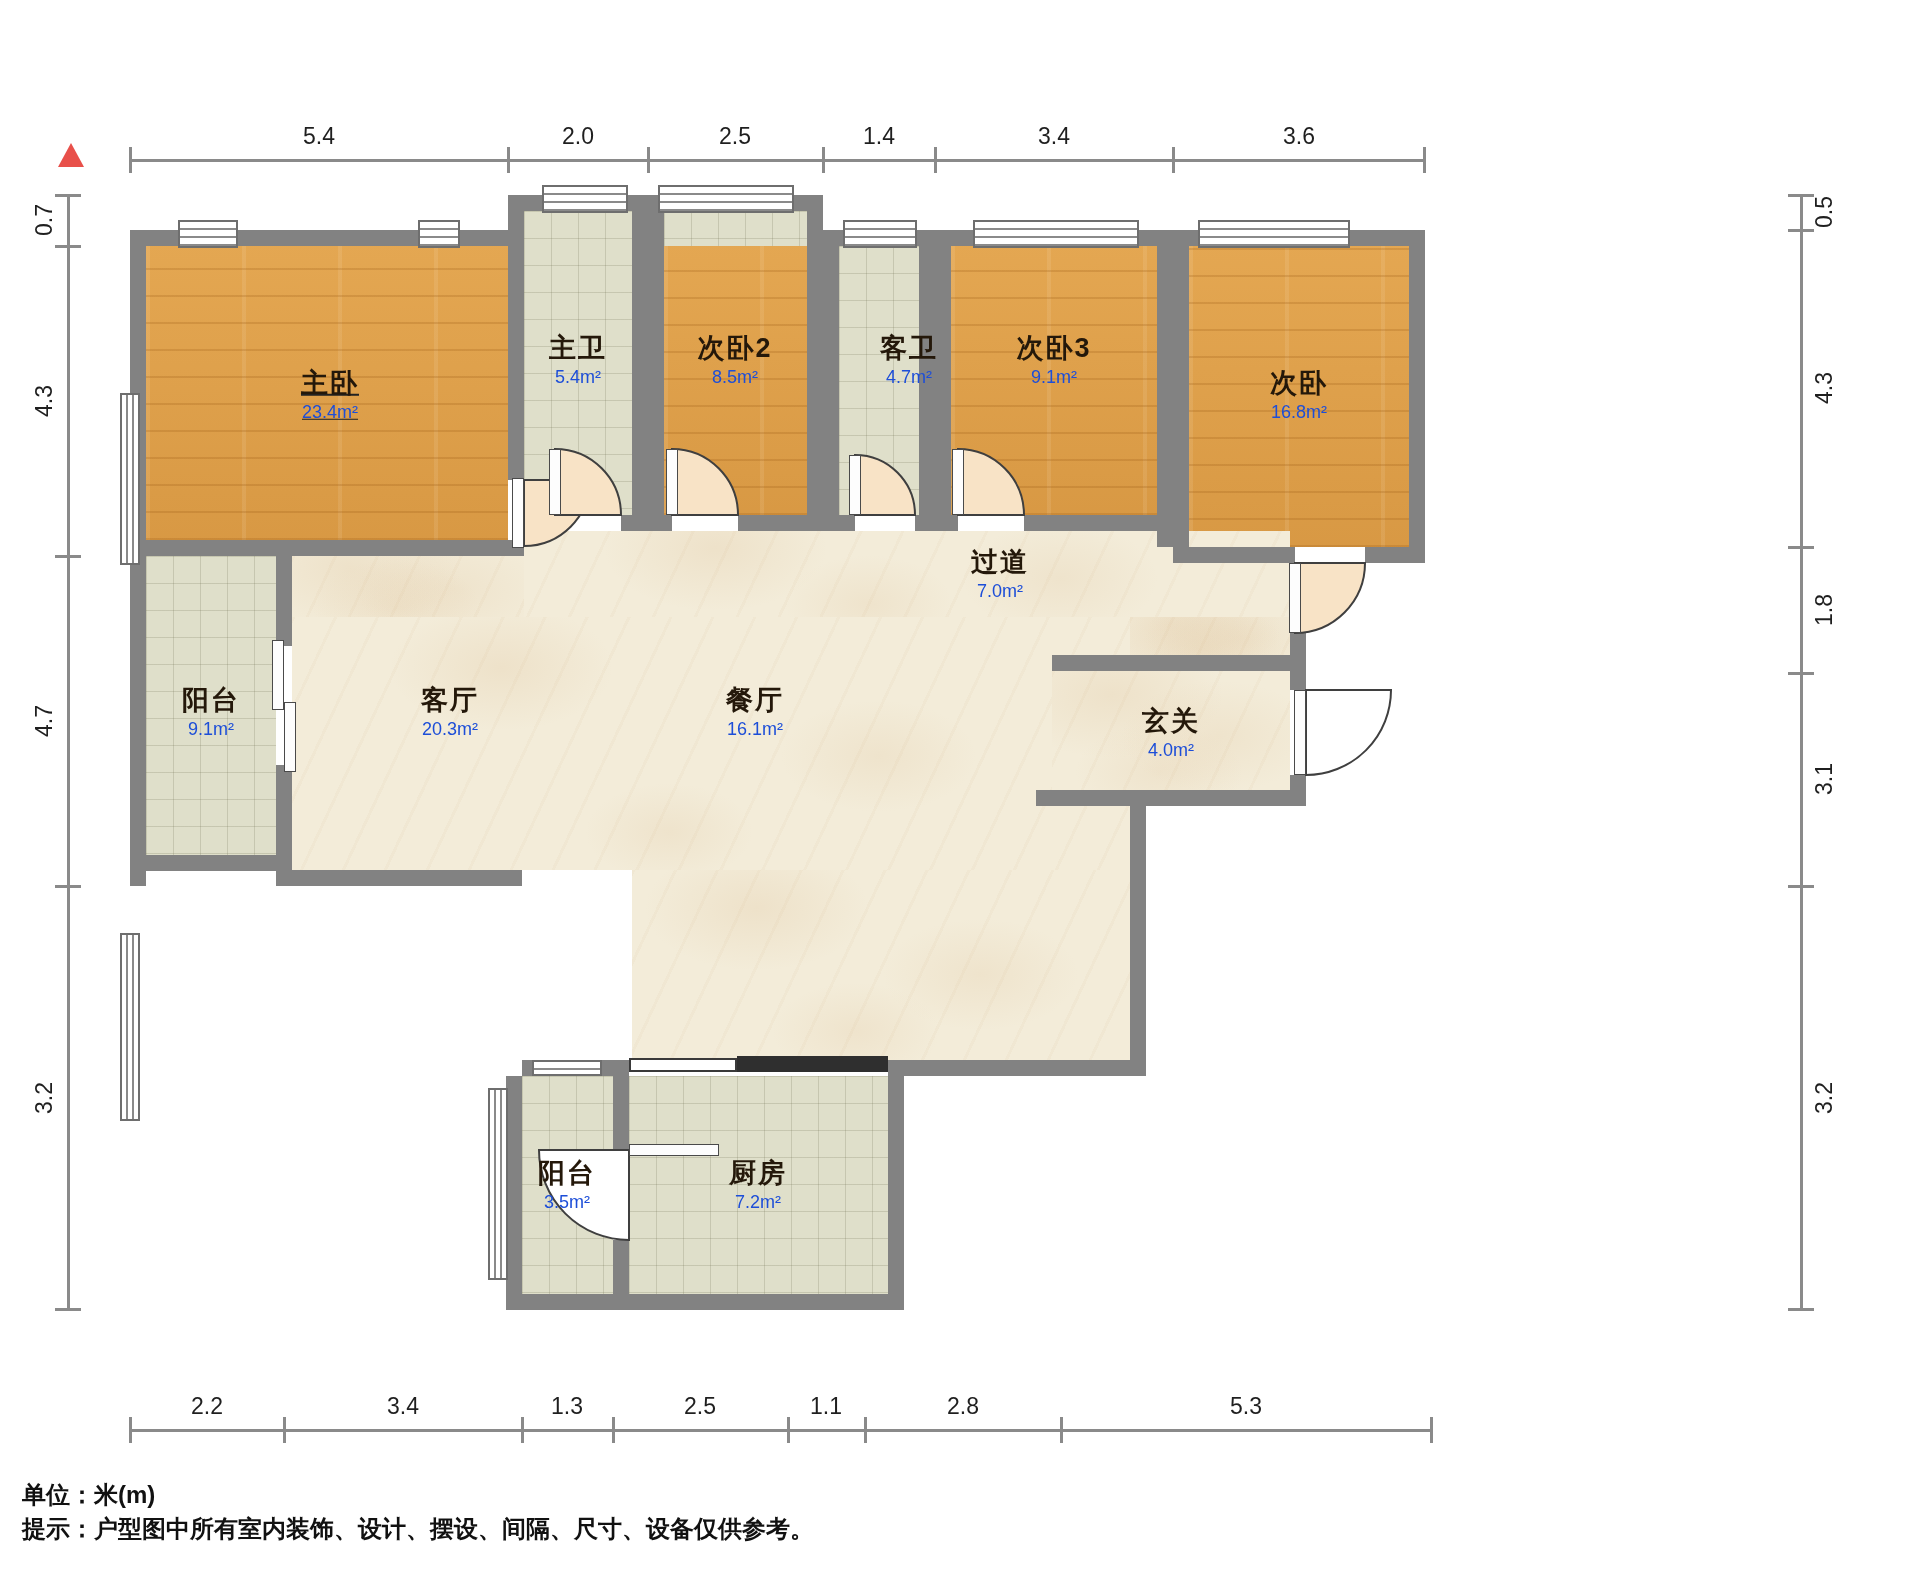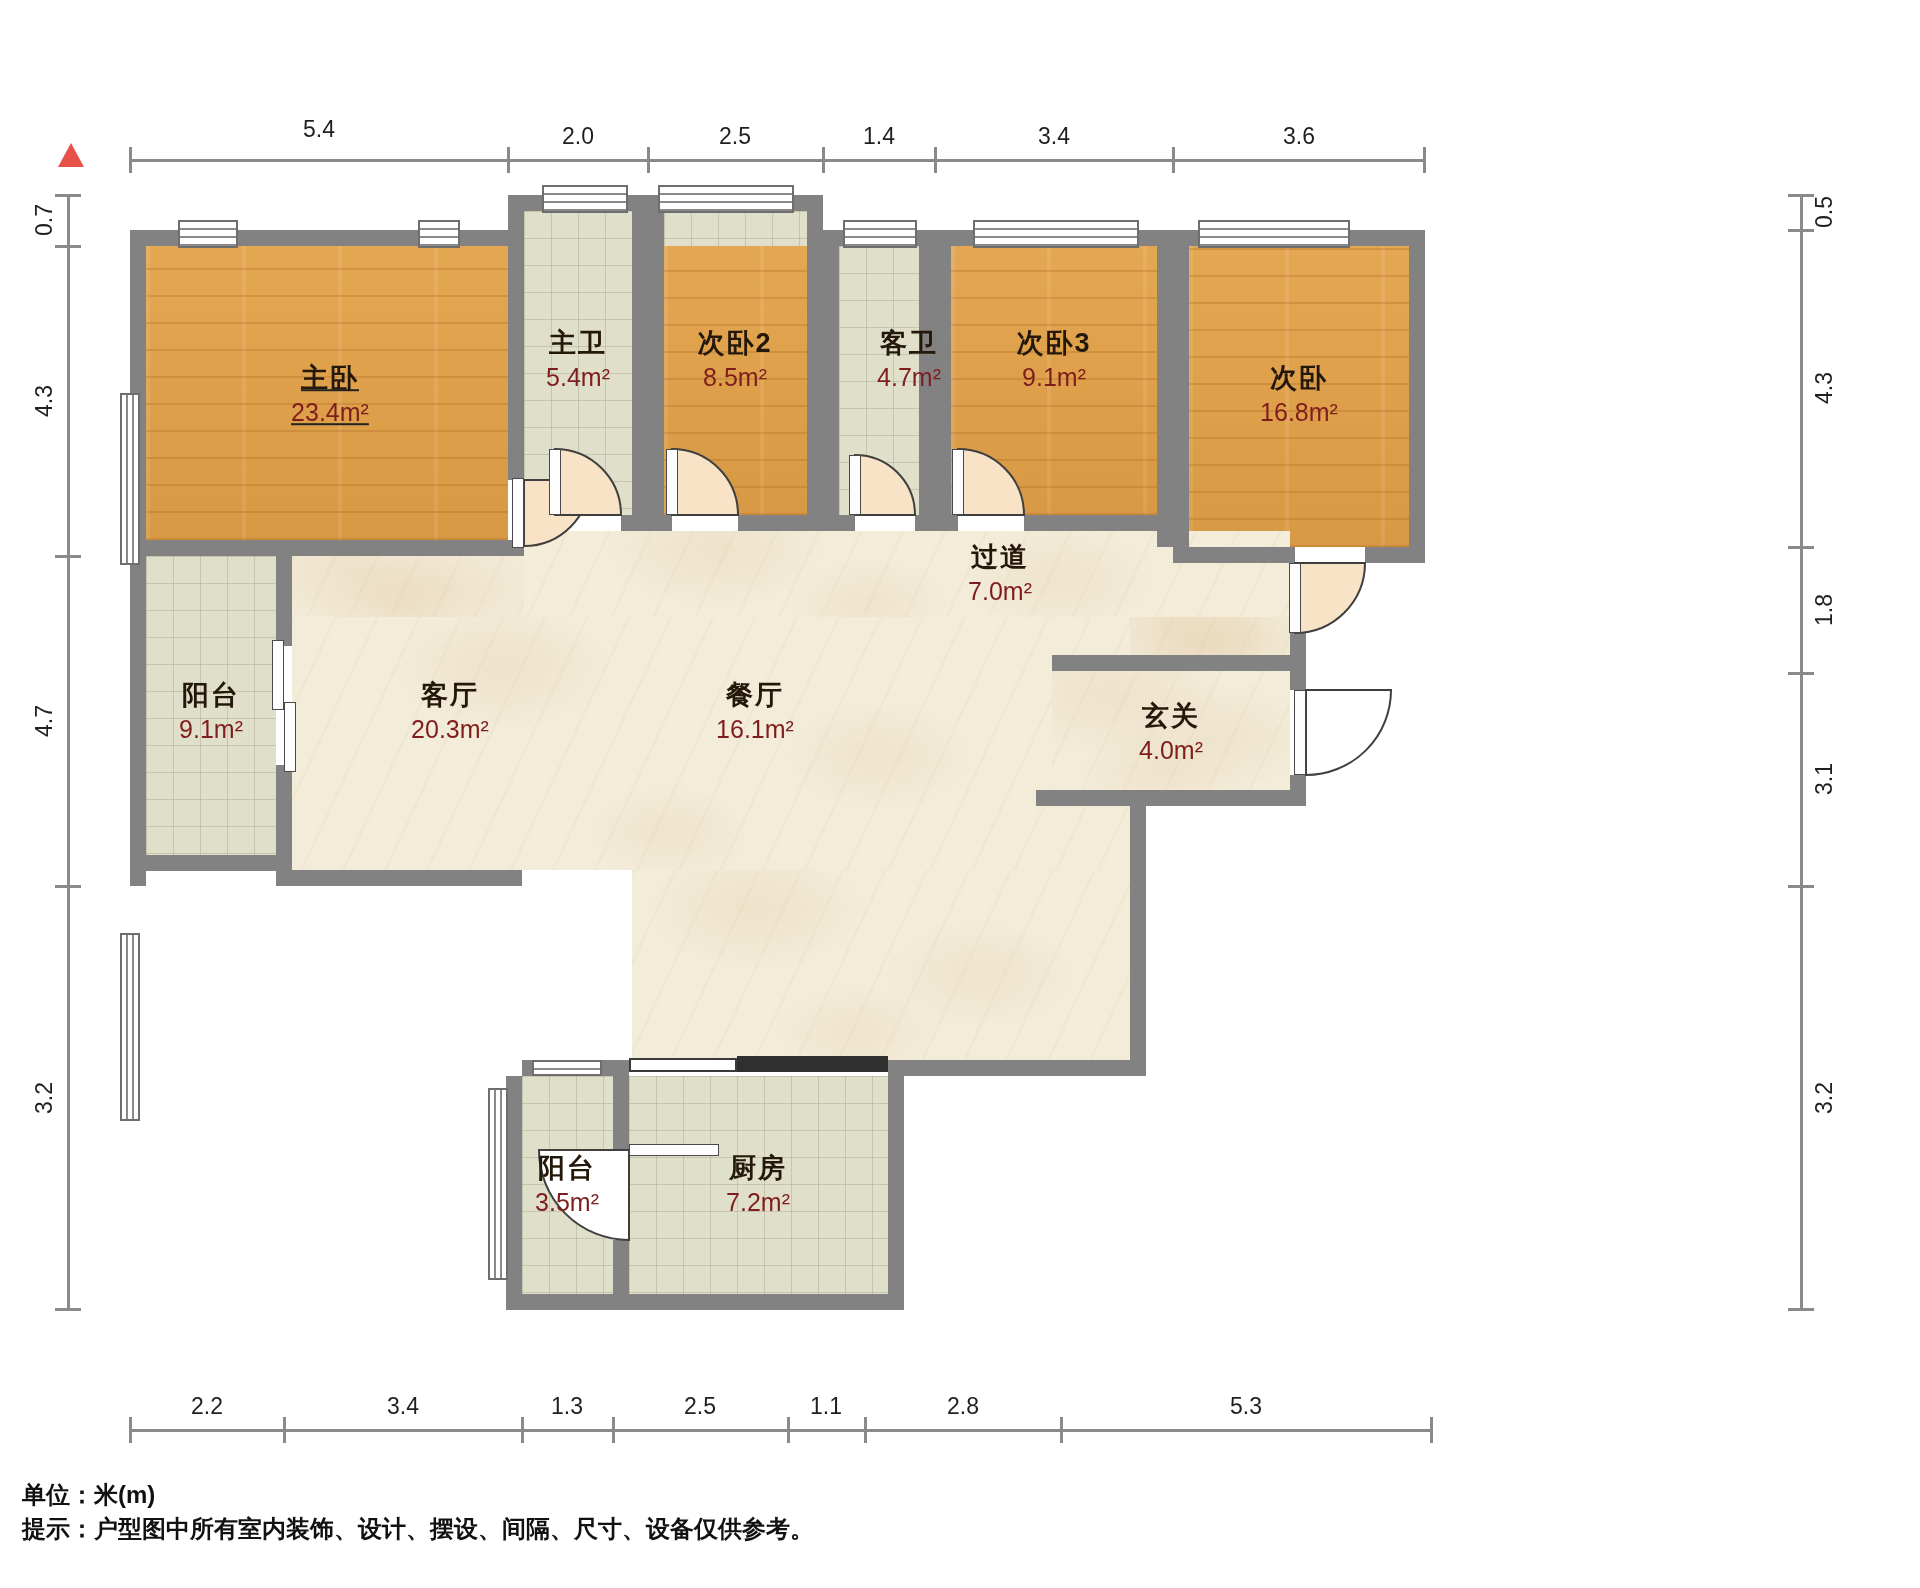--- a/index.html
+++ b/index.html
@@ -29,21 +29,21 @@
          background-image:repeating-linear-gradient(to bottom, transparent 0 6px, #8a8a8a 6px 8px);}
   .win-v{position:absolute;background:#fff;border:2px solid #6e6e6e;box-sizing:border-box;
          background-image:repeating-linear-gradient(to right, transparent 0 4px, #8a8a8a 4px 6px);}
   .leaf{position:absolute;background:#fdfdfd;border:1.5px solid #4a4a4a;box-sizing:border-box;}
   .bar-dark{position:absolute;background:#2f2f2f;}
   .bar-white{position:absolute;background:#fff;border:2px solid #3a3a3a;box-sizing:border-box;}
   
   .room-label{position:absolute;transform:translate(-50%,-50%);text-align:center;
               line-height:1.3;white-space:nowrap;}
   .room-label .rname{font-size:27px;font-weight:600;color:#24180a;letter-spacing:2px;}
-  .room-label .rarea{font-size:25px;color:#7f1d1d;}
+  .room-label .rarea{font-size:18px;color:#1d4ed8;}
   
   .dimline-h{position:absolute;height:3px;background:#8a8a8a;}
   .dimline-v{position:absolute;width:3px;background:#8a8a8a;}
   .tick-v{position:absolute;width:3px;height:26px;background:#8a8a8a;}
   .tick-h{position:absolute;width:26px;height:3px;background:#8a8a8a;}
   .dim-label{position:absolute;font-size:23px;color:#1f1f1f;transform:translate(-50%,-50%);white-space:nowrap;}
   .dim-label.rot{transform:translate(-50%,-50%) rotate(-90deg);}
   
   .compass{position:absolute;width:0;height:0;border-left:13px solid transparent;
            border-right:13px solid transparent;border-bottom:24px solid #e8504a;}
@@ -211,21 +211,21 @@
   </div>
 
   <div class="dimline-h" style="left:130px;top:159px;width:1295px;"></div>
   <div class="tick-v" style="left:129px;top:147px;"></div>
   <div class="tick-v" style="left:507px;top:147px;"></div>
   <div class="tick-v" style="left:647px;top:147px;"></div>
   <div class="tick-v" style="left:822px;top:147px;"></div>
   <div class="tick-v" style="left:934px;top:147px;"></div>
   <div class="tick-v" style="left:1172px;top:147px;"></div>
   <div class="tick-v" style="left:1423px;top:147px;"></div>
-  <span class="dim-label" style="left:319px;top:129px;text-align:right;">5.4</span>
+  <span class="dim-label" style="left:319px;top:136px;text-align:right;">5.4</span>
   <span class="dim-label" style="left:578px;top:136px;">2.0</span>
   <span class="dim-label" style="left:735px;top:136px;">2.5</span>
   <span class="dim-label" style="left:879px;top:136px;">1.4</span>
   <span class="dim-label" style="left:1054px;top:136px;">3.4</span>
   <span class="dim-label" style="left:1299px;top:136px;">3.6</span>
 
   <div class="dimline-v" style="left:67px;top:195px;height:1115px;"></div>
   <div class="tick-h" style="left:55px;top:194px;"></div>
   <div class="tick-h" style="left:55px;top:245px;"></div>
   <div class="tick-h" style="left:55px;top:555px;"></div>

